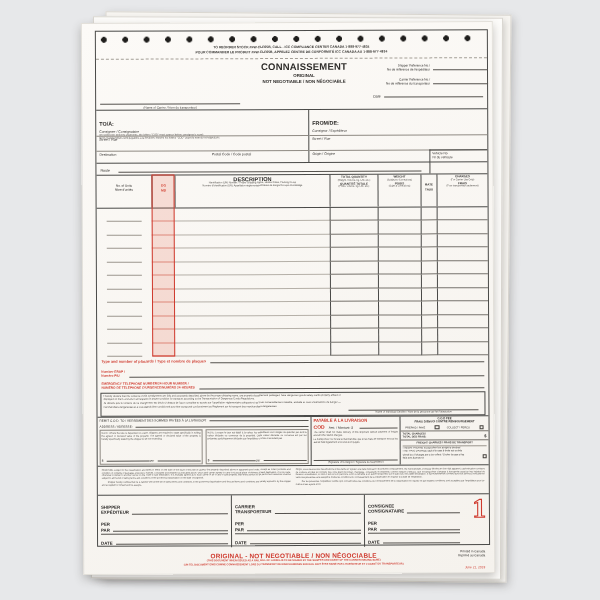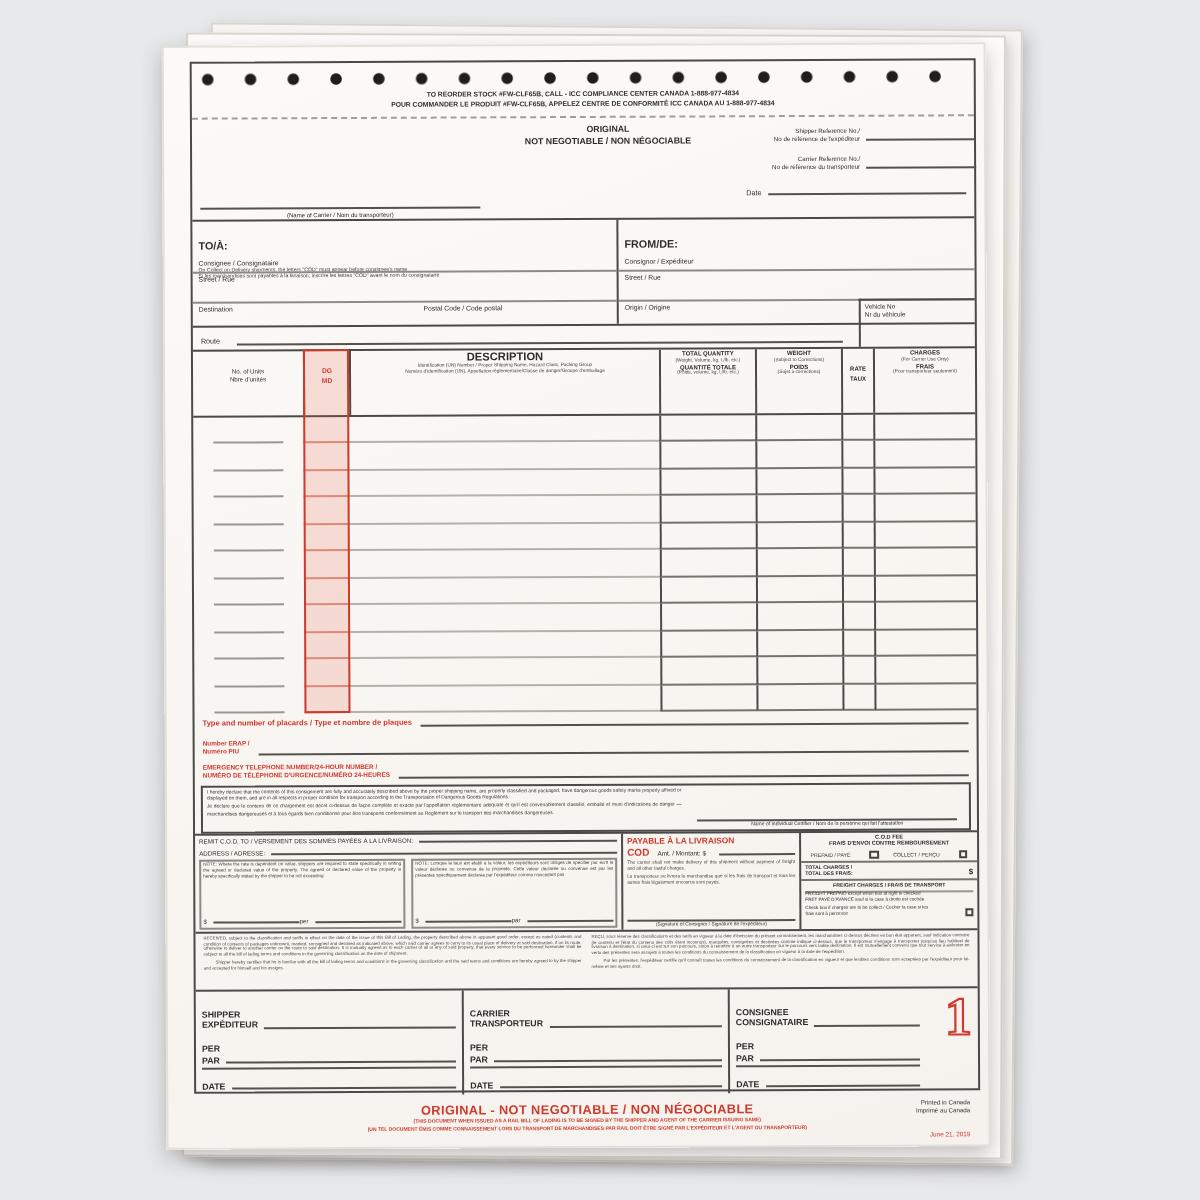--- a/index.html
+++ b/index.html
@@ -154,20 +154,21 @@
   <div class="formbox">
 
     <div class="dots"></div>
     <div class="reorder">
       <div>TO REORDER STOCK #FW-CLF65B, CALL - ICC COMPLIANCE CENTER CANADA 1-888-977-4834</div>
       <div>POUR COMMANDER LE PRODUIT #FW-CLF65B, APPELEZ CENTRE DE CONFORMITÉ ICC CANADA AU 1-888-977-4834</div>
     </div>
     <div class="perf"></div>
 
     <div class="titlewrap">
+      <div class="t-main">CONNAISSEMENT</div>
       <div class="t-sub">ORIGINAL</div>
       <div class="t-sub">NOT NEGOTIABLE / NON NÉGOCIABLE</div>
     </div>
 
     <div class="refs">
       <div class="refgrp">
         <div class="refcap">
           <div>Shipper Reference No./</div>
           <div>No de référence de l'expéditeur</div>
         </div>

